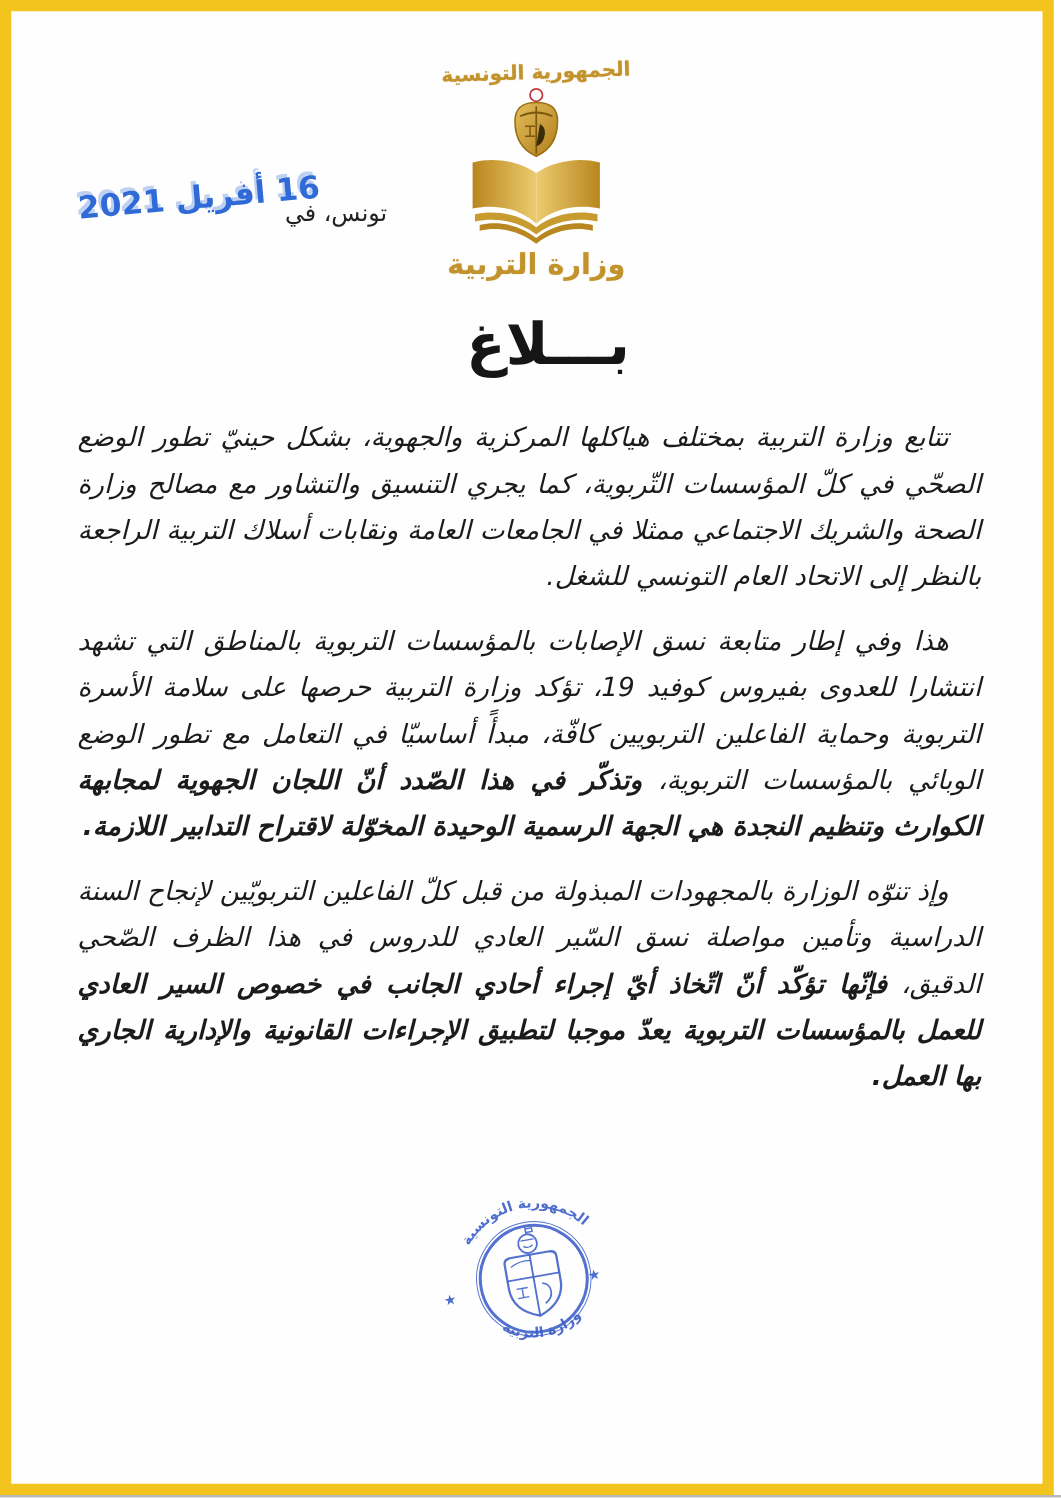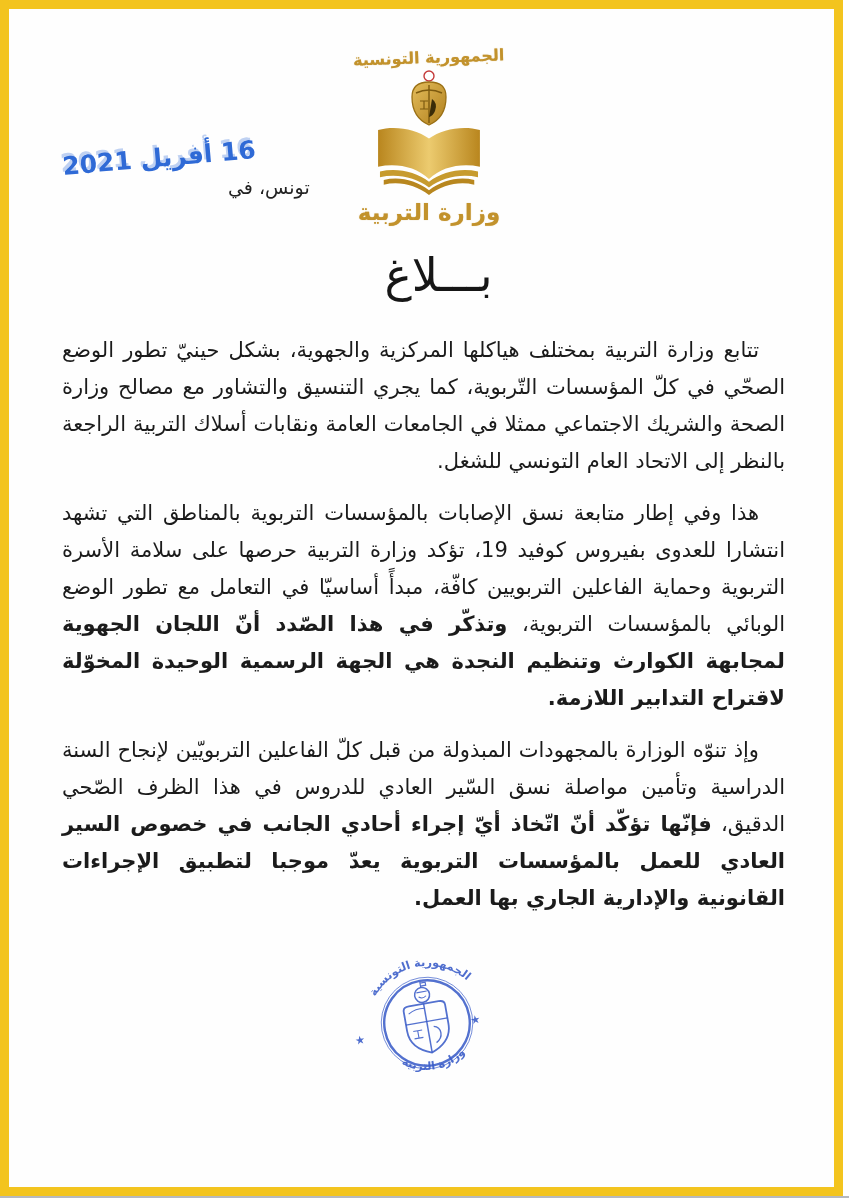--- a/index.html
+++ b/index.html
@@ -35,47 +35,47 @@
   }
   .crest-svg { width:52px; height:62px; margin-top:2px; }
   .book-svg  { width:132px; height:76px; margin-top:-6px; }
   .ministry-name {
     font-size:23px; font-weight:bold; color:#c2922c;
     margin-top:-2px; text-shadow:0 0 1px rgba(194,146,44,.55);
   }
 
   
   .place-label {
-    position:absolute; top:176px; left:228px;
+    position:absolute; top:160px; left:228px;
     font-size:19px; color:#222;
   }
   .date-stamp {
     position:absolute; top:142px; left:96px; width:160px;
     font-size:25px; font-weight:bold; color:#2f6ad6;
     transform:rotate(-5deg);
     letter-spacing:1px;
     text-shadow:-2px -3px 0 rgba(47,106,214,.30);
     white-space:nowrap;
   }
 
   
   .doc-title {
     position:absolute; top:248px; left:0; width:849px;
     text-align:center;
-    font-size:46px; font-weight:normal; color:#161616;padding-left:28px;
+    font-size:46px; font-weight:bold; color:#161616;padding-left:28px;
   }
 
   
   .content {
     position:absolute; top:332px; right:64px; left:62px;
     direction:rtl;
     font-size:21px; line-height:37px;
     text-align:justify;
   }
-  .para { text-indent:26px; margin-bottom:15px; }
+  .para { text-indent:26px; margin-bottom:15px;font-style:italic; }
   .para .b { font-weight:bold; }
 
   
   .seal {
     position:absolute; top:948px; left:338px;
     width:178px; height:150px;
     transform:rotate(-10deg);
     opacity:.92;
   }
   .seal svg { width:100%; height:100%; }

